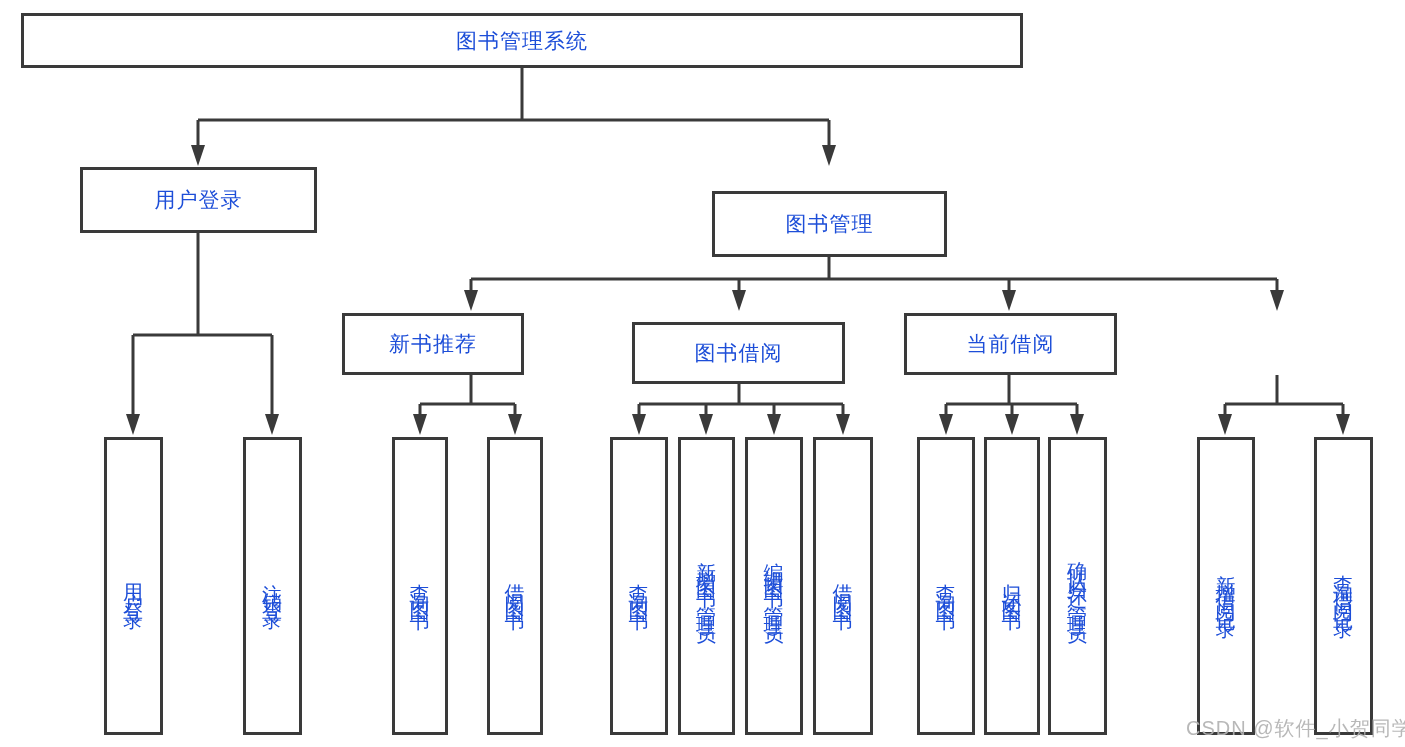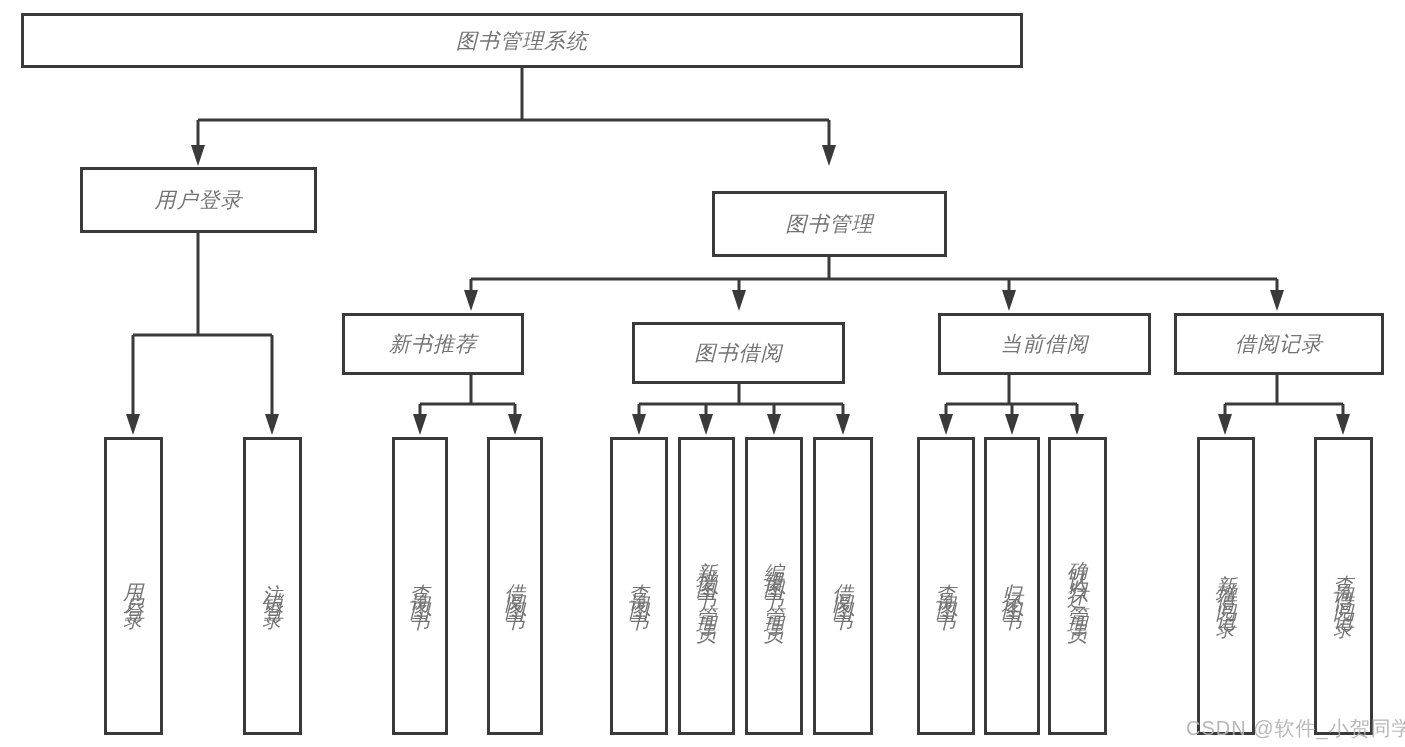--- a/index.html
+++ b/index.html
@@ -19,29 +19,28 @@
     position: absolute;
     left: 0;
     top: 0;
     z-index: 0;
   }
   .node {
     position: absolute;
     box-sizing: border-box;
     border: 3px solid #3a3a3a;
     background: #ffffff;
-    color: #737373;
+    color: #1d4ed8;
     display: flex;
     align-items: center;
     justify-content: center;
     z-index: 1;
     font-size: 21px;
     letter-spacing: 1px;
     white-space: nowrap;
-    font-style: italic;
   }
   .vnode {
     writing-mode: vertical-rl;
     font-size: 20px;
     letter-spacing: 9px;
     line-height: 1.1;
     white-space: normal;
   }
   #watermark {
     position: absolute;
@@ -102,22 +101,21 @@
     </g>
   </svg>
 
   <div class="node" style="left:21px; top:13px; width:1002px; height:55px;">图书管理系统</div>
 
   <div class="node" style="left:80px; top:167px; width:237px; height:66px;">用户登录</div>
   <div class="node" style="left:712px; top:167px; width:235px; height:66px;margin-top:24px;">图书管理</div>
 
   <div class="node" style="left:342px; top:313px; width:182px; height:62px;">新书推荐</div>
   <div class="node" style="left:632px; top:313px; width:213px; height:62px;margin-top:9px;">图书借阅</div>
-  <div class="node" style="left:904px; top:313px; width:213px; height:62px;margin-left:34px;">当前借阅</div>
-  <div class="node" style="left:1174px; top:313px; width:210px; height:62px;">借阅记录</div>
+  <div class="node" style="left:904px; top:313px; width:213px; height:62px;">当前借阅</div>
 
   <div class="node vnode" style="left:104px; top:437px; width:59px; height:298px;">用户登录</div>
   <div class="node vnode" style="left:243px; top:437px; width:59px; height:298px;">注销登录</div>
 
   <div class="node vnode" style="left:392px; top:437px; width:56px; height:298px;">查询图书</div>
   <div class="node vnode" style="left:487px; top:437px; width:56px; height:298px;">借阅图书</div>
 
   <div class="node vnode" style="left:610px; top:437px; width:58px; height:298px;">查询图书</div>
   <div class="node vnode" style="left:678px; top:437px; width:57px; height:298px;">新增图书（管理员）</div>
   <div class="node vnode" style="left:745px; top:437px; width:58px; height:298px;">编辑图书（管理员）</div>

